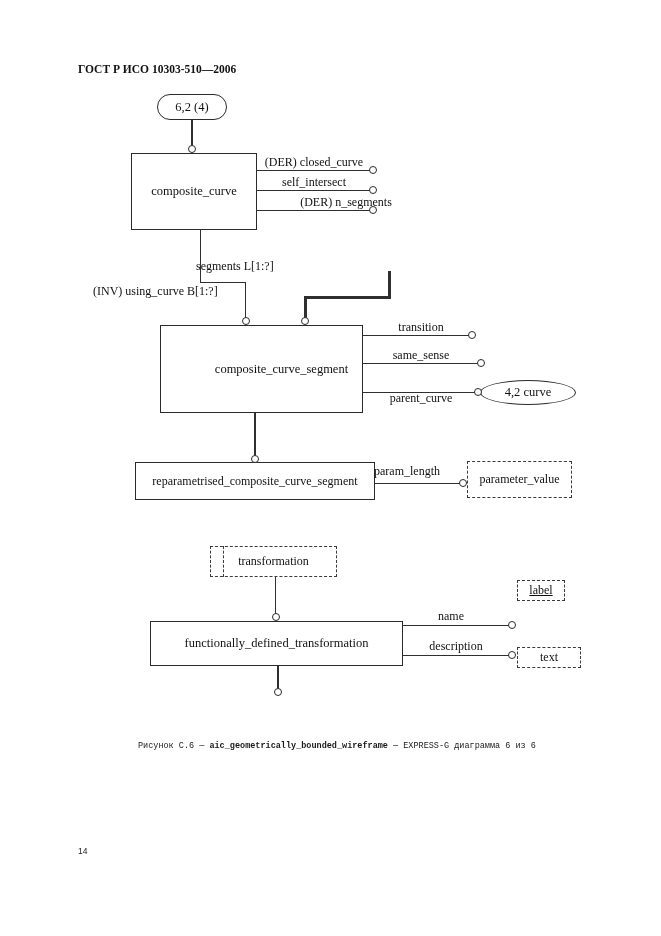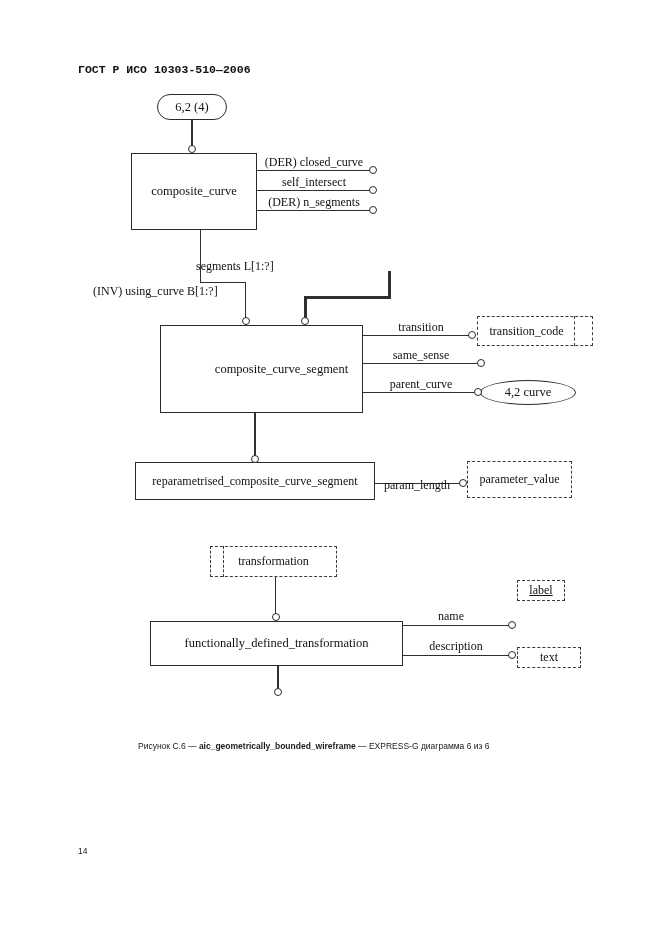--- a/index.html
+++ b/index.html
@@ -1,36 +1,36 @@
 <!DOCTYPE html>
 <html><head>
 <meta charset="utf-8">
 <style>
   html,body{margin:0;padding:0;background:#fff;}
   .page{position:relative;width:661px;height:936px;background:#ffffff;overflow:hidden;
         font-family:"Liberation Serif",serif;color:#111;}
-  .hdr{position:absolute;font-family:Liberation Mono, monospace;font-weight:bold;
+  .hdr{position:absolute;font-family:Liberation Serif, serif;font-weight:bold;
        font-size:11.5px;color:#111;white-space:nowrap;}
   .ebox{position:absolute;border:1px solid #2b2b2b;background:#fff;display:flex;
         align-items:center;justify-content:center;font-size:12.5px;color:#111;
         box-sizing:border-box;z-index:3;text-align:center;}
   .dbox{position:absolute;border:1px dashed #3a3a3a;background:#fff;display:flex;
         align-items:center;justify-content:center;font-size:12.5px;color:#111;
         box-sizing:border-box;z-index:3;}
   .stadium{border-radius:14px;}
   .oval{border-radius:50%;}
   .hline{position:absolute;background:#2f2f2f;height:1px;z-index:1;}
   .vline{position:absolute;background:#2f2f2f;width:1px;z-index:1;}
   .thick{z-index:2;}
   .dot{position:absolute;width:8px;height:8px;box-sizing:border-box;border:1px solid #2b2b2b;
        border-radius:50%;background:#fff;z-index:5;}
   .lbl{position:absolute;font-size:12px;color:#111;white-space:nowrap;z-index:4;}
   .lbl.c{text-align:center;}
   .inner-dash{position:absolute;top:-1px;bottom:-1px;border-left:1px dashed #3a3a3a;}
-  .caption{position:absolute;font-family:Liberation Sans, sans-serif;font-size:8.5px;
+  .caption{position:absolute;font-family:Liberation Mono, monospace;font-size:8.5px;
            color:#1a1a1a;white-space:nowrap;z-index:4;}
   .caption b{font-weight:bold;}
   .pagenum{position:absolute;font-family:"Liberation Sans",sans-serif;font-size:8.5px;color:#222;}
   .sm{font-size:12px;}
 </style>
 </head>
 <body>
 
 <div class="page">
 
@@ -48,21 +48,21 @@
 
   <div class="hline" style="left:257px;top:170px;width:113px;"></div>
   <div class="lbl c" style="left:258px;top:155px;width:112px;">(DER) closed_curve</div>
   <div class="dot" style="left:369px;top:166px;"></div>
 
   <div class="hline" style="left:257px;top:190px;width:113px;"></div>
   <div class="lbl c" style="left:258px;top:175px;width:112px;">self_intersect</div>
   <div class="dot" style="left:369px;top:186px;"></div>
 
   <div class="hline" style="left:257px;top:210px;width:113px;"></div>
-  <div class="lbl c" style="left:258px;top:195px;width:112px;">(DER) n_segments</div>
+  <div class="lbl c" style="left:258px;top:195px;width:112px;padding-left:32px;">(DER) n_segments</div>
   <div class="dot" style="left:369px;top:206px;"></div>
 
   <div class="vline" style="left:200px;top:230px;height:52px;"></div>
   <div class="hline" style="left:200px;top:282px;width:46px;"></div>
   <div class="vline" style="left:245px;top:282px;height:36px;"></div>
   <div class="lbl" style="left:196px;top:259px;">segments L[1:?]</div>
   <div class="lbl" style="left:93px;top:284px;">(INV) using_curve B[1:?]</div>
   <div class="dot" style="left:242px;top:317px;"></div>
 
   <div class="vline thick" style="left:388px;top:271px;width:3px;height:27px;"></div>
@@ -70,45 +70,41 @@
   <div class="vline thick" style="left:304px;top:296px;width:3px;height:22px;"></div>
   <div class="dot" style="left:301px;top:317px;"></div>
 
   <div class="ebox" style="left:160px;top:325px;width:203px;height:88px;padding-left:40px;">
     <span>composite_curve_segment</span>
   </div>
 
   <div class="hline" style="left:363px;top:335px;width:106px;"></div>
   <div class="lbl c" style="left:371px;top:320px;width:100px;">transition</div>
   <div class="dot" style="left:468px;top:331px;"></div>
-  <div class="dbox" style="left:477px;top:316px;width:116px;height:30px;padding-right:17px;">
-    <div class="inner-dash" style="right:17px;"></div>
-    <span class="sm">transition_code</span>
-  </div>
 
   <div class="hline" style="left:363px;top:363px;width:115px;"></div>
   <div class="lbl c" style="left:371px;top:348px;width:100px;">same_sense</div>
   <div class="dot" style="left:477px;top:359px;"></div>
 
   <div class="hline" style="left:363px;top:392px;width:112px;"></div>
-  <div class="lbl c" style="left:371px;top:377px;width:100px;">parent_curve</div>
+  <div class="lbl c" style="left:371px;top:391px;width:100px;">parent_curve</div>
   <div class="dot" style="left:474px;top:388px;"></div>
   <div class="ebox oval" style="left:480px;top:380px;width:96px;height:25px;">
     <span>4,2 curve</span>
   </div>
 
   <div class="vline thick" style="left:254px;top:413px;width:2px;height:43px;"></div>
   <div class="dot" style="left:251px;top:455px;"></div>
 
   <div class="ebox" style="left:135px;top:462px;width:240px;height:38px;text-align:center;">
     <span class="sm">reparametrised_composite_curve_segment</span>
   </div>
 
   <div class="hline" style="left:375px;top:483px;width:85px;"></div>
-  <div class="lbl c" style="left:379px;top:464px;width:76px;margin-top:14px;">param_length</div>
+  <div class="lbl c" style="left:369px;top:464px;width:76px;">param_length</div>
   <div class="dot" style="left:459px;top:479px;"></div>
   <div class="dbox" style="left:210px;top:546px;width:127px;height:31px;">
     <div class="inner-dash" style="left:12px;"></div>
     <span class="sm">transformation</span>
   </div>
 
   <div class="dbox" style="left:467px;top:461px;width:105px;height:37px;">
     <span class="sm">parameter_value</span>
   </div>
   <div class="vline" style="left:275px;top:577px;height:37px;"></div>

